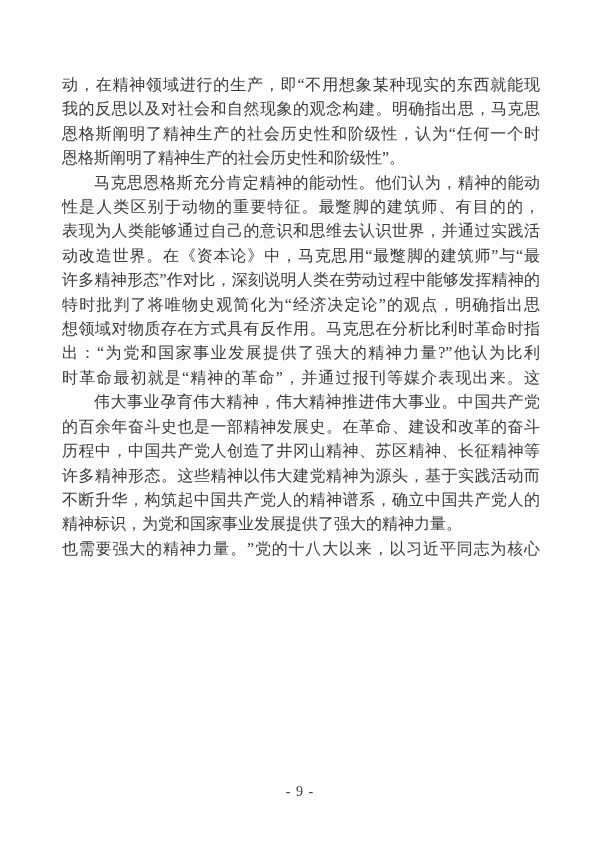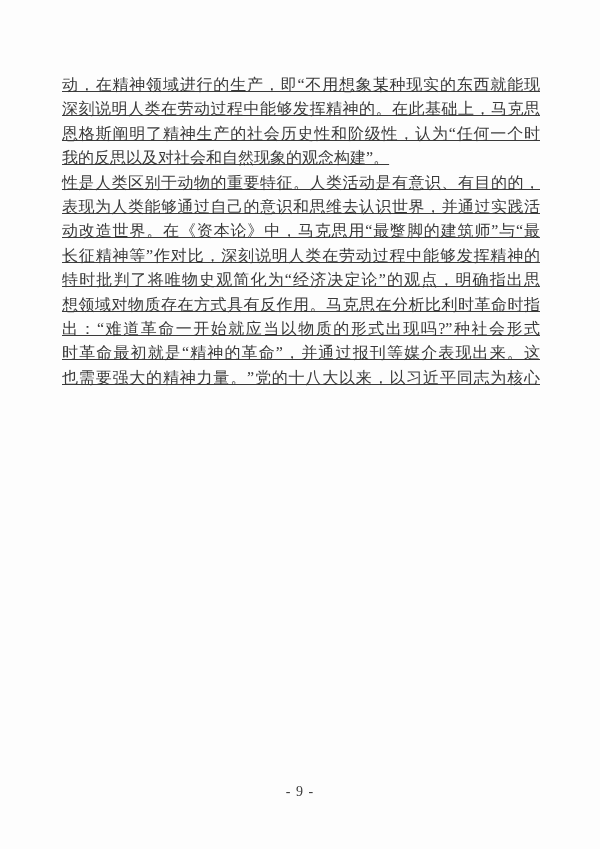--- a/index.html
+++ b/index.html
@@ -24,21 +24,20 @@
     font-size: 16px;
     line-height: 24.4px;
   }
   .paragraph {
     margin: 0;
     padding: 0;
   }
   .line {
     white-space: nowrap;
     text-align: left;
-    text-decoration: underline;
   }
   .line.fill {
     white-space: normal;
     text-align: justify;
     text-align-last: justify;
     text-justify: inter-ideograph;
   }
   .line.indent {
     text-indent: 2em;
   }
@@ -54,32 +53,41 @@
     line-height: 20px;
   }
 </style>
 </head>
 <body>
 
 <div class="page">
   <div class="text-block">
       <div class="paragraph">
         <div class="line fill">动，在精神领域进行的生产，即“不用想象某种现实的东西就能现</div>
-        <div class="line fill">深刻说明人类在劳动过程中能够发挥精神的。在此基础上，马克思</div>
+        <div class="line fill">我的反思以及对社会和自然现象的观念构建。明确指出思，马克思</div>
         <div class="line fill">恩格斯阐明了精神生产的社会历史性和阶级性，认为“任何一个时</div>
-        <div class="line">我的反思以及对社会和自然现象的观念构建”。</div>
+        <div class="line">恩格斯阐明了精神生产的社会历史性和阶级性”。</div>
       </div>
       <div class="paragraph">
-        <div class="line fill">性是人类区别于动物的重要特征。人类活动是有意识、有目的的，</div>
+        <div class="line fill indent">马克思恩格斯充分肯定精神的能动性。他们认为，精神的能动</div>
+        <div class="line fill">性是人类区别于动物的重要特征。最蹩脚的建筑师、有目的的，</div>
         <div class="line fill">表现为人类能够通过自己的意识和思维去认识世界，并通过实践活</div>
         <div class="line fill">动改造世界。在《资本论》中，马克思用“最蹩脚的建筑师”与“最</div>
-        <div class="line fill">长征精神等”作对比，深刻说明人类在劳动过程中能够发挥精神的</div>
+        <div class="line fill">许多精神形态”作对比，深刻说明人类在劳动过程中能够发挥精神的</div>
         <div class="line fill">特时批判了将唯物史观简化为“经济决定论”的观点，明确指出思</div>
         <div class="line fill">想领域对物质存在方式具有反作用。马克思在分析比利时革命时指</div>
-        <div class="line fill">出：“难道革命一开始就应当以物质的形式出现吗?”种社会形式</div>
+        <div class="line fill">出：“为党和国家事业发展提供了强大的精神力量?”他认为比利</div>
         <div class="line fill">时革命最初就是“精神的革命”，并通过报刊等媒介表现出来。这</div>
+      </div>
+      <div class="paragraph">
+        <div class="line fill indent">伟大事业孕育伟大精神，伟大精神推进伟大事业。中国共产党</div>
+        <div class="line fill">的百余年奋斗史也是一部精神发展史。在革命、建设和改革的奋斗</div>
+        <div class="line fill">历程中，中国共产党人创造了井冈山精神、苏区精神、长征精神等</div>
+        <div class="line fill">许多精神形态。这些精神以伟大建党精神为源头，基于实践活动而</div>
+        <div class="line fill">不断升华，构筑起中国共产党人的精神谱系，确立中国共产党人的</div>
+        <div class="line">精神标识，为党和国家事业发展提供了强大的精神力量。</div>
       </div>
       <div class="paragraph">
         <div class="line fill">也需要强大的精神力量。”党的十八大以来，以习近平同志为核心</div>
       </div>
     </div>
   <div class="page-footer">- 9 -</div>
 </div>
 
 </body></html>

